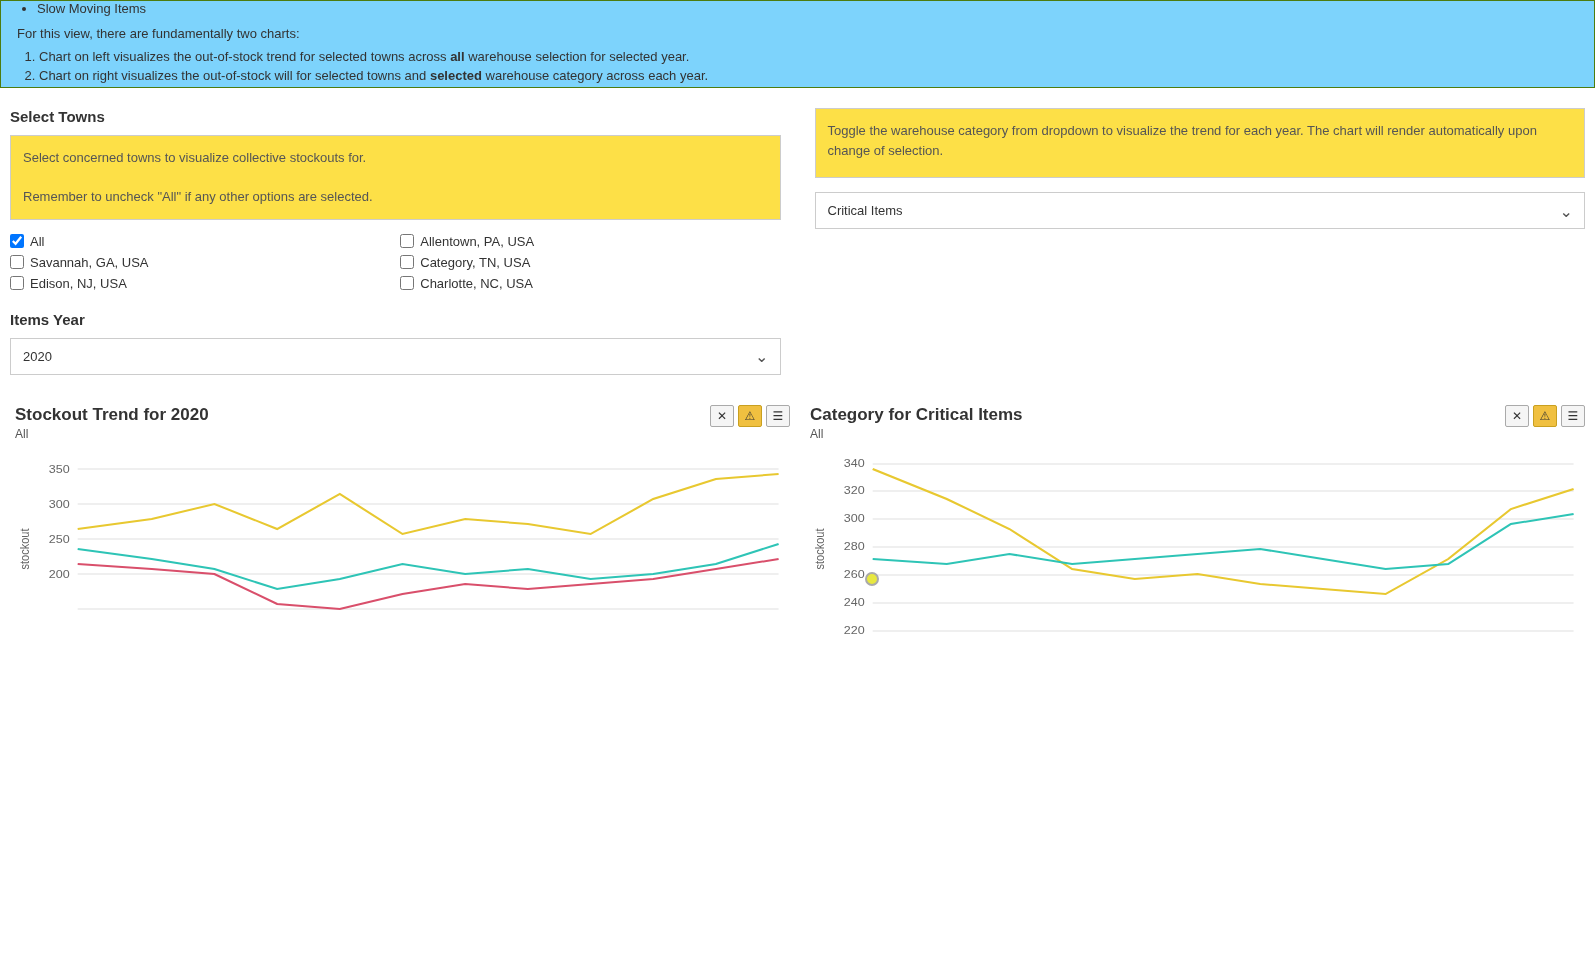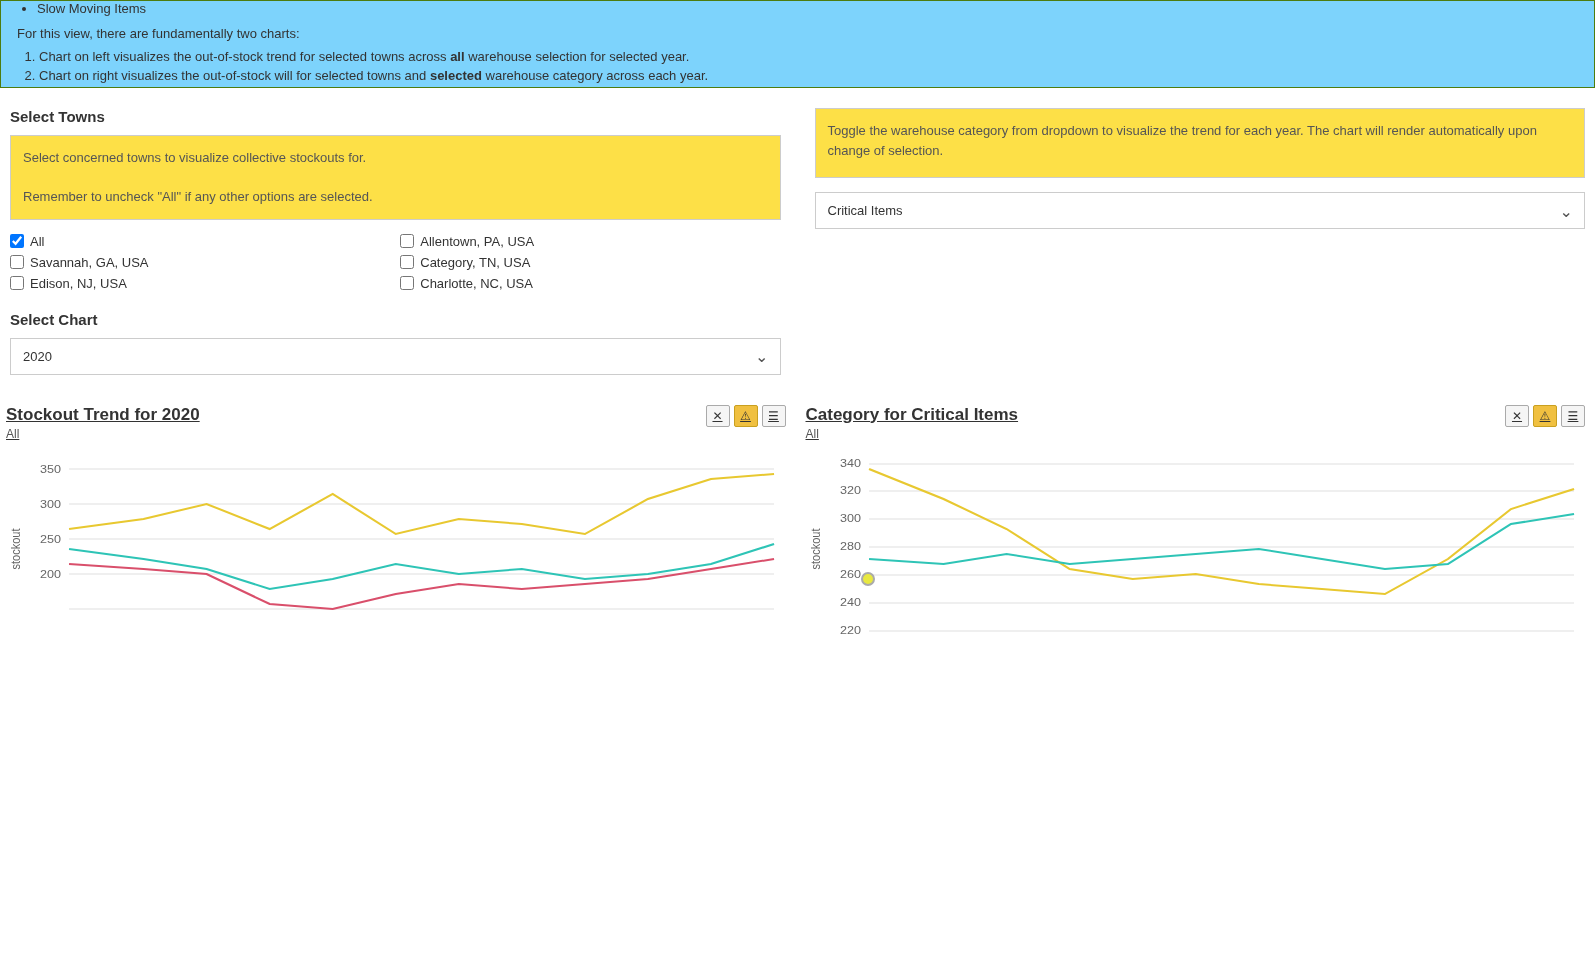--- a/index.html
+++ b/index.html
@@ -95,23 +95,22 @@
       top: 50%;
       transform: translateY(-50%);
       pointer-events: none;
       color: #555;
       font-size: 16px;
     }
 
     .chart-section {
       display: flex;
       gap: 20px;
-      padding: 10px 10px 0 6px;
+      padding: 10px 10px 0 15px;
       margin-top: 20px;
-      text-decoration: underline;
     }
     .chart-container {
       flex: 1;
       border: none;
     }
     .chart-header {
       display: flex;
       justify-content: space-between;
       align-items: flex-start;
       margin-bottom: 2px;
@@ -225,21 +224,21 @@
         <label for="cb_edison">Edison, NJ, USA</label>
       </div>
 
       <div class="checkbox-item">
         <input type="checkbox" id="cb_charlotte" style="">
         <label for="cb_charlotte">Charlotte, NC, USA</label>
       </div>
     </div>
 
     <div class="select-year-section">
-      <div class="section-title">Select Chart</div>
+      <div class="section-title">Items Year</div>
       <div class="dropdown-wrapper">
         <select class="dropdown-select">
           <option value="2020">2020</option>
           <option value="2019">2019</option>
           <option value="2018">2018</option>
           <option value="2017">2017</option>
         </select>
         <span class="dropdown-arrow">⌄</span>
       </div>
     </div>

